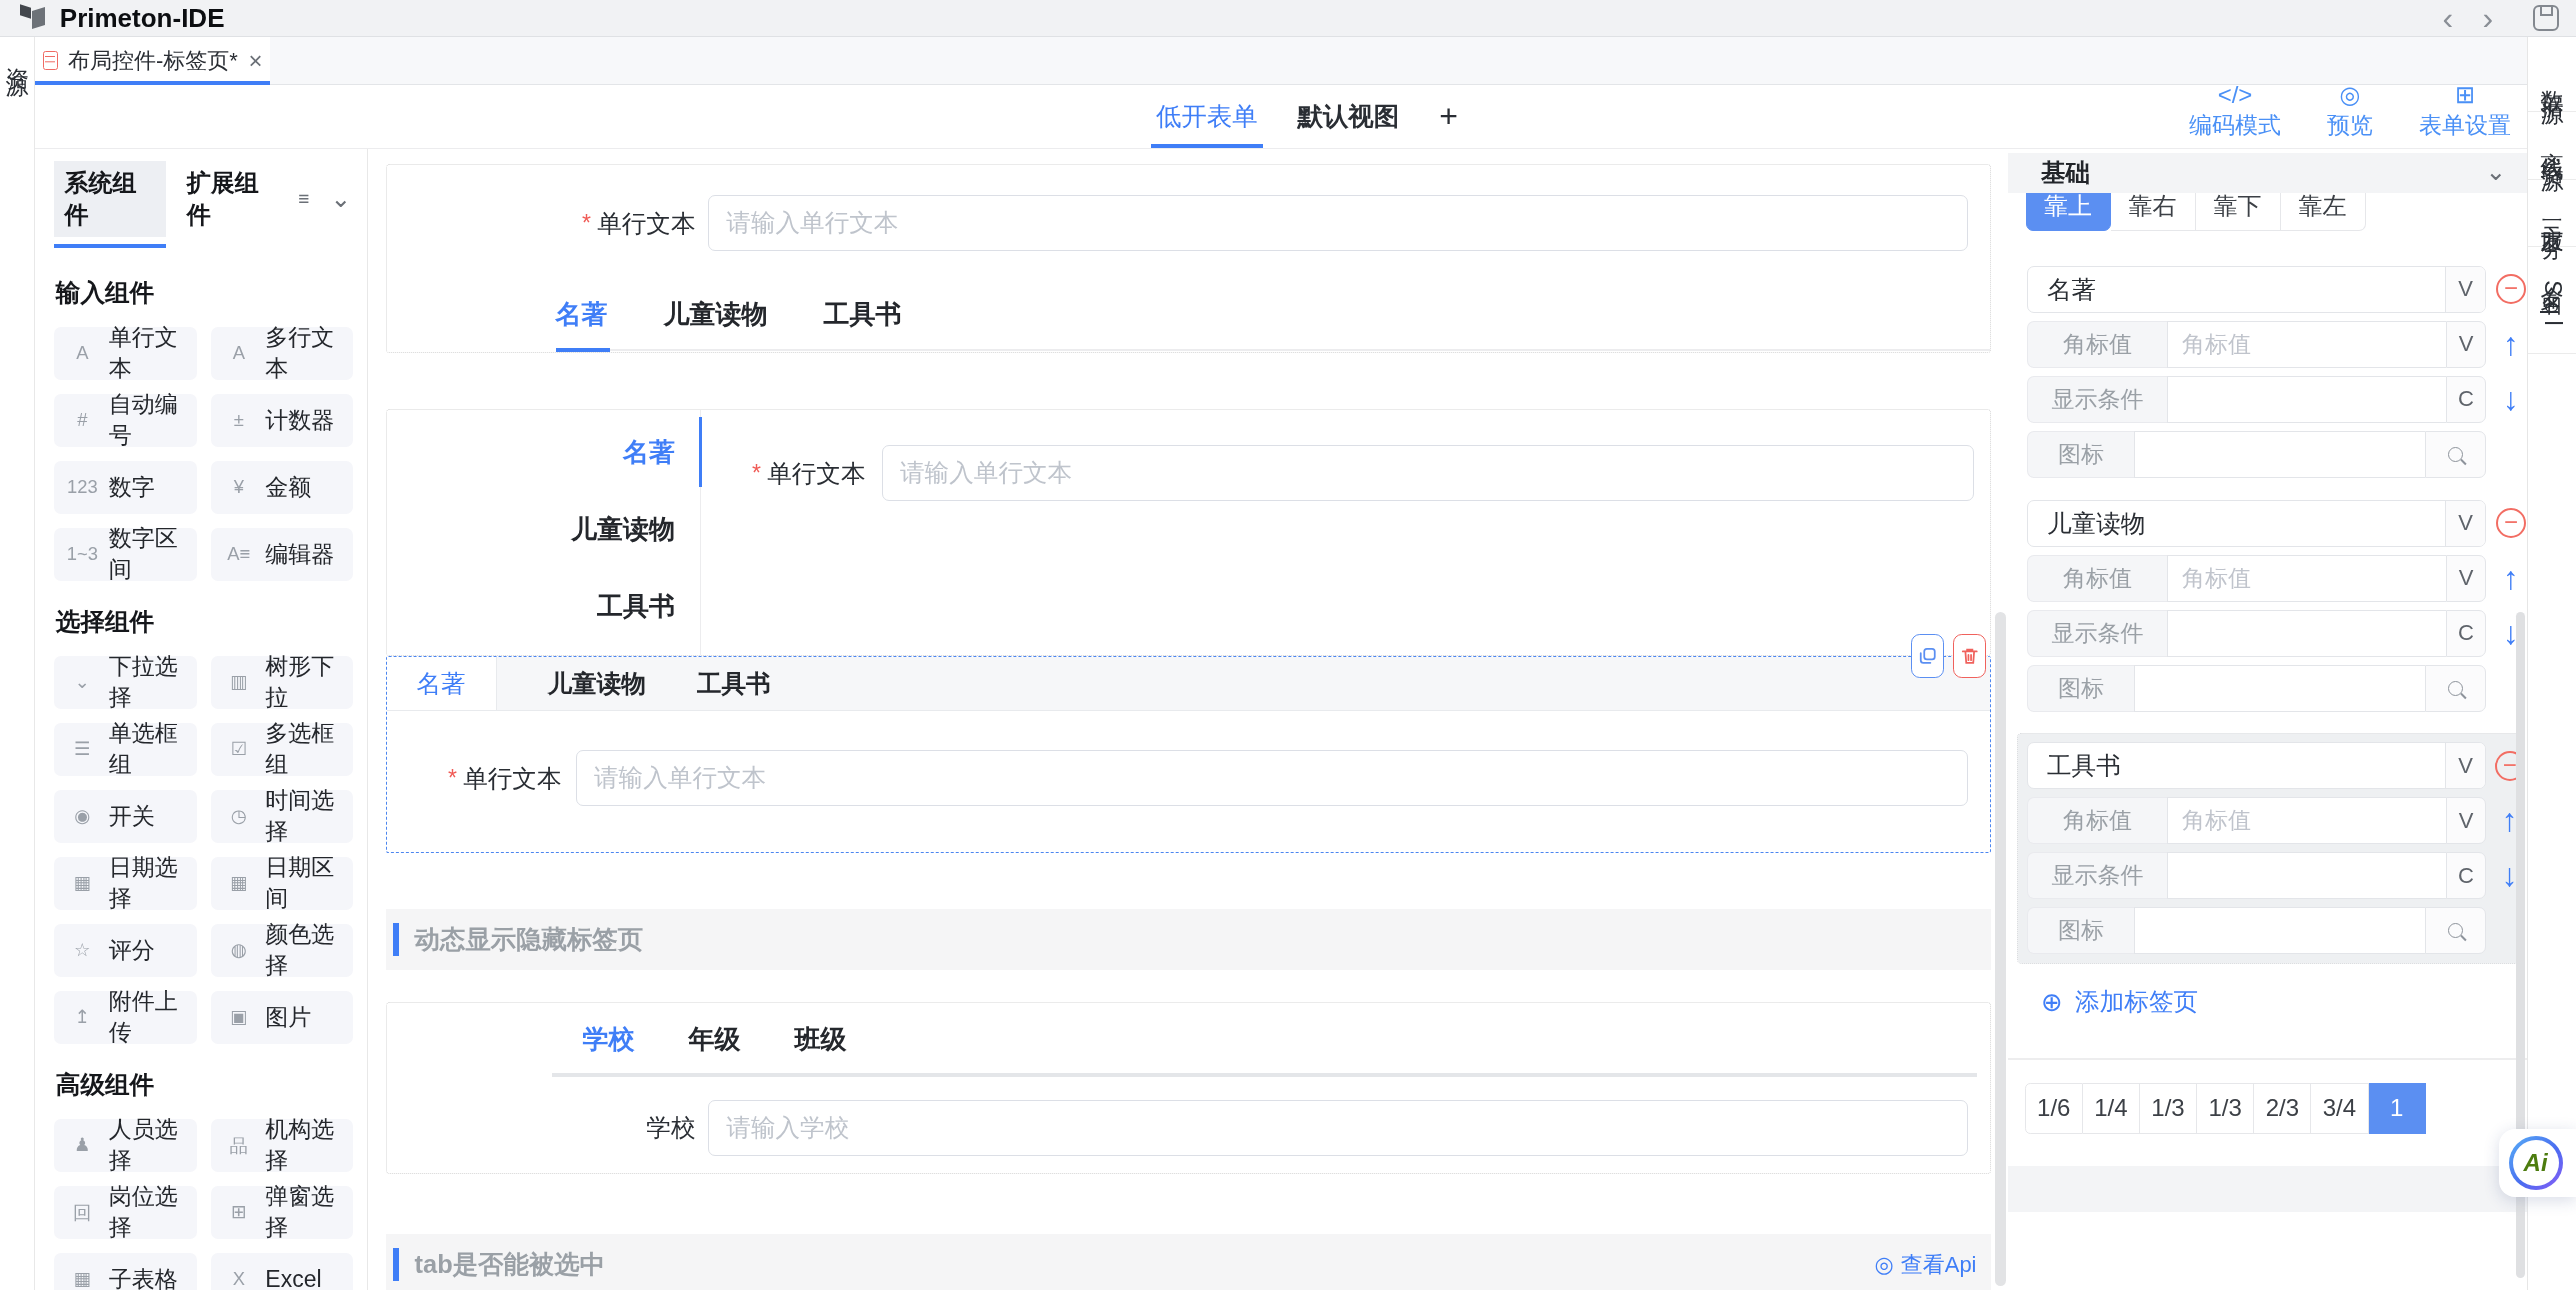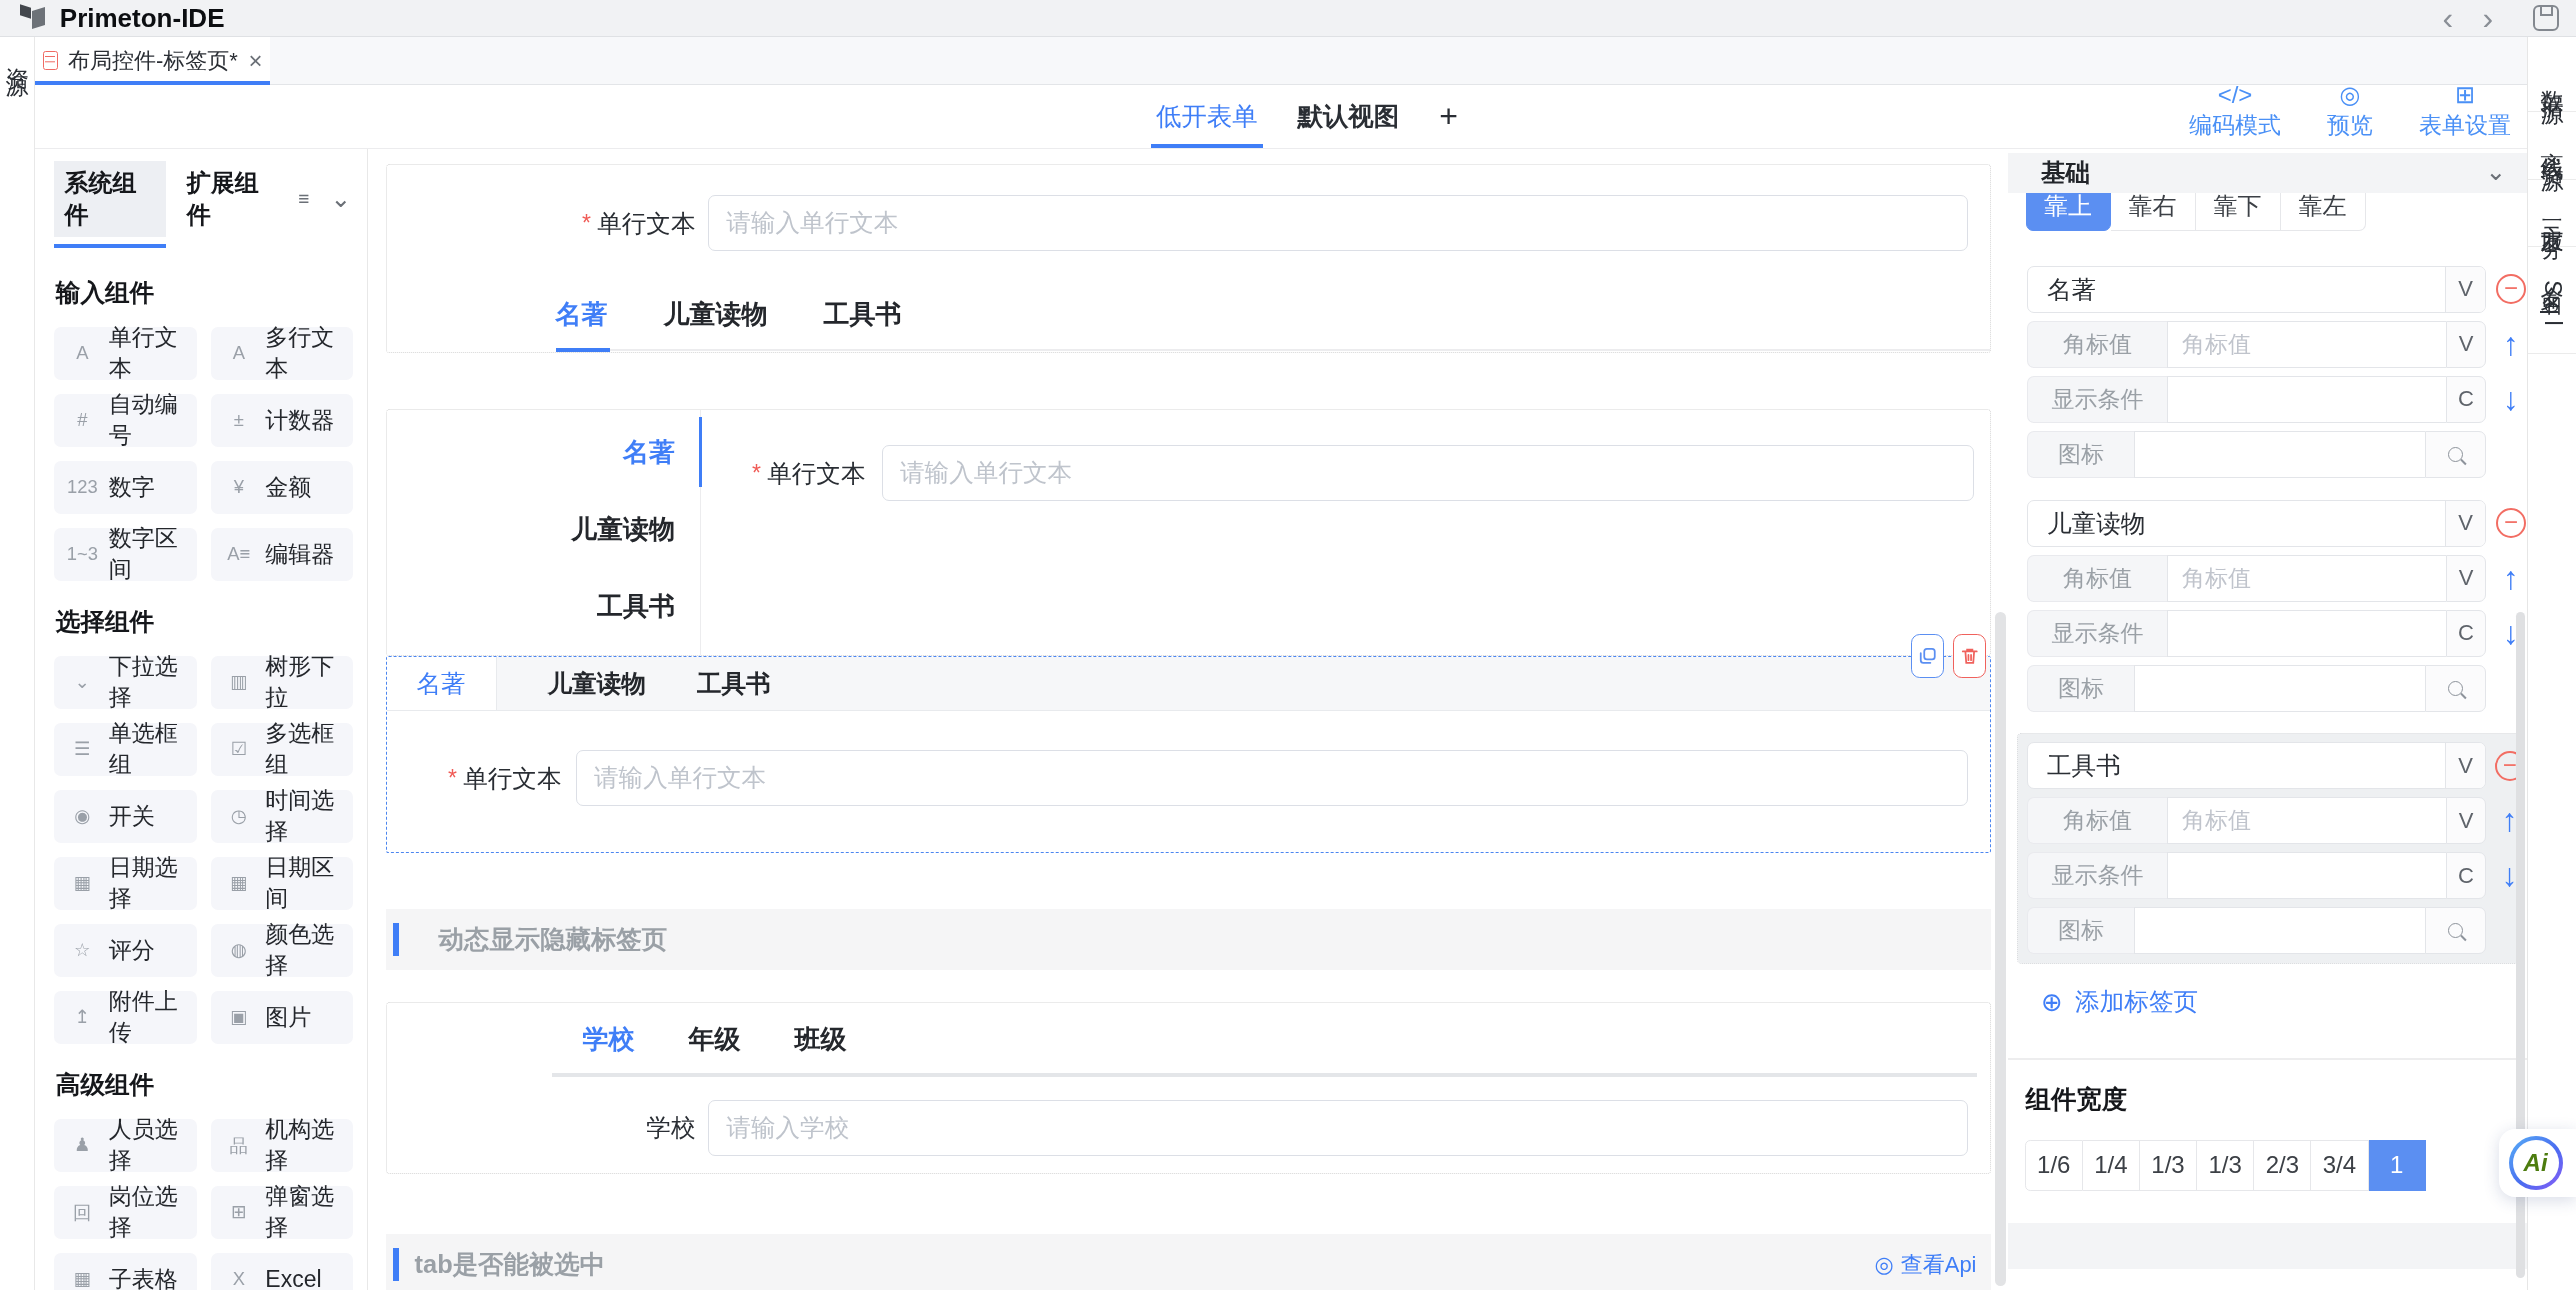--- a/index.html
+++ b/index.html
@@ -97,21 +97,21 @@
   .card-tab{ margin-left:51px; font-size:24.6px; font-weight:bold; color:#24272c; display:flex; align-items:center; }
   .float-btns{ position:absolute; top:-23px; right:3.5px; display:flex; gap:8.8px; }
   .fbtn{ width:33px; height:44px; border-radius:8.8px; background:#fff; display:flex; align-items:center; justify-content:center; }
   .fbtn.copy{ border:1.8px solid #5b8ff2; color:#5b8ff2; }
   .fbtn.del{ border:1.8px solid #f0615c; color:#f0615c; }
   .p3 .frow{ margin-top:39px; }
   .p3 .fcol{ width:175px; }
   .p3 .cv-input{ margin-left:14px; width:1392px; }
 
   .band{ height:61px; background:#f5f5f6; display:flex; align-items:center; }
-  .band1{ margin-top:56px;gap:24px; }
+  .band1{ margin-top:56px; }
   .band2{ margin-top:60px; height:61px; }
   .band-accent{ width:6.1px; height:33px; background:#3f7ef7; margin-left:7px; }
   .band-title{ margin-left:16px; font-size:25.4px; font-weight:bold; color:#9aa0a6; }
   .api-link{ margin-left:auto; margin-right:14px; color:#3f7ef7; font-size:22px; display:flex; gap:7px; align-items:center; }
 
   .p4{ height:172px; margin-top:32px; padding-top:19px; }
   .p4-tabs{ display:flex; gap:54px; margin-left:196px; font-size:26px; font-weight:bold; color:#24272c; }
   .p4-divider{ height:3.5px; background:#e4e6e9; margin:16px 13px 0 165px; }
   .p4 .frow{ margin-top:23px; }
   .p4 .fcol{ width:309px; }
@@ -589,21 +589,20 @@
               </div>
             </div>
           </div>
 
           <div class="add-tab">
             <span class="add-ic">⊕</span>
             <span>添加标签页</span>
           </div>
 
           <div class="insp-divider"></div>
-          <div class="width-title">组件宽度</div>
           <div class="wseg">
             <span class="wseg-btn">1/6</span>
             <span class="wseg-btn">1/4</span>
             <span class="wseg-btn">1/3</span>
             <span class="wseg-btn">1/3</span>
             <span class="wseg-btn">2/3</span>
             <span class="wseg-btn">3/4</span>
             <span class="wseg-btn active">1</span>
           </div>
 

